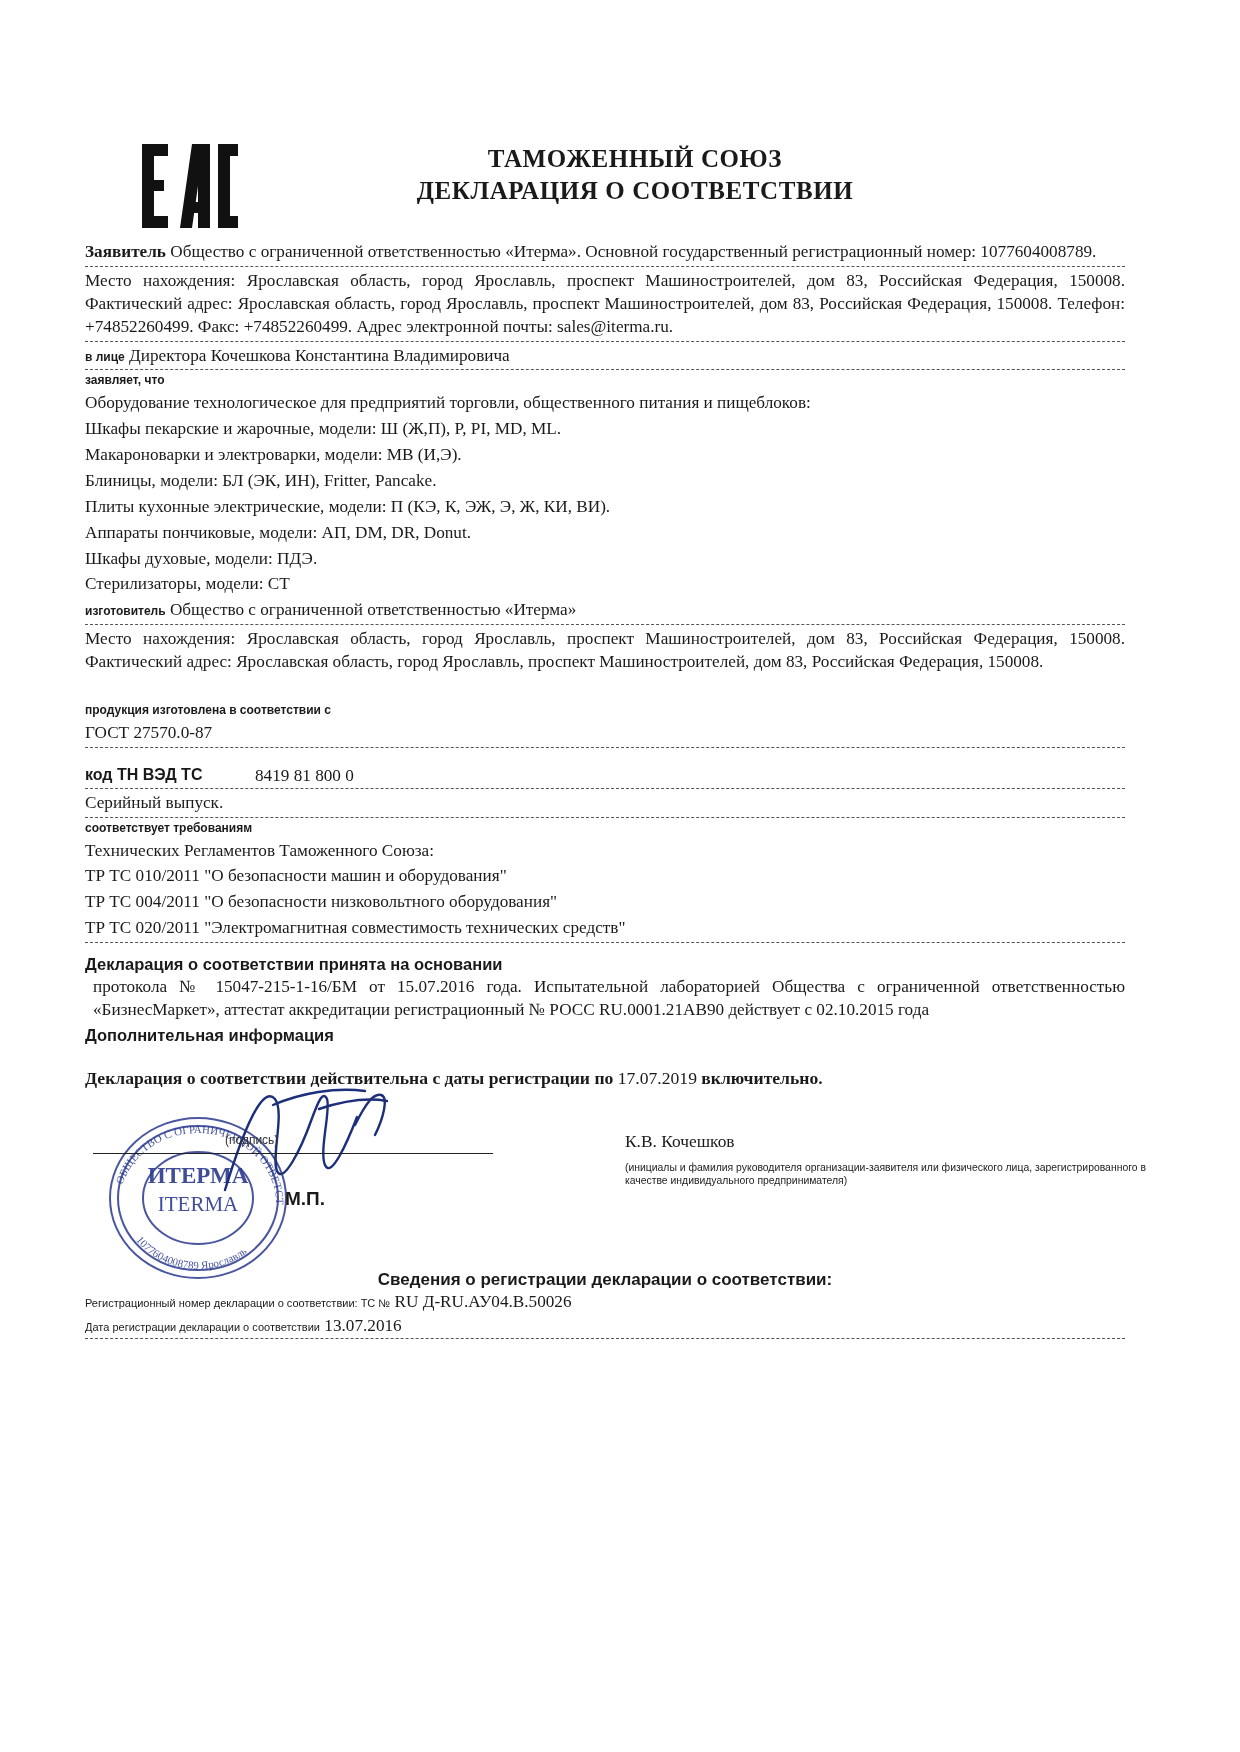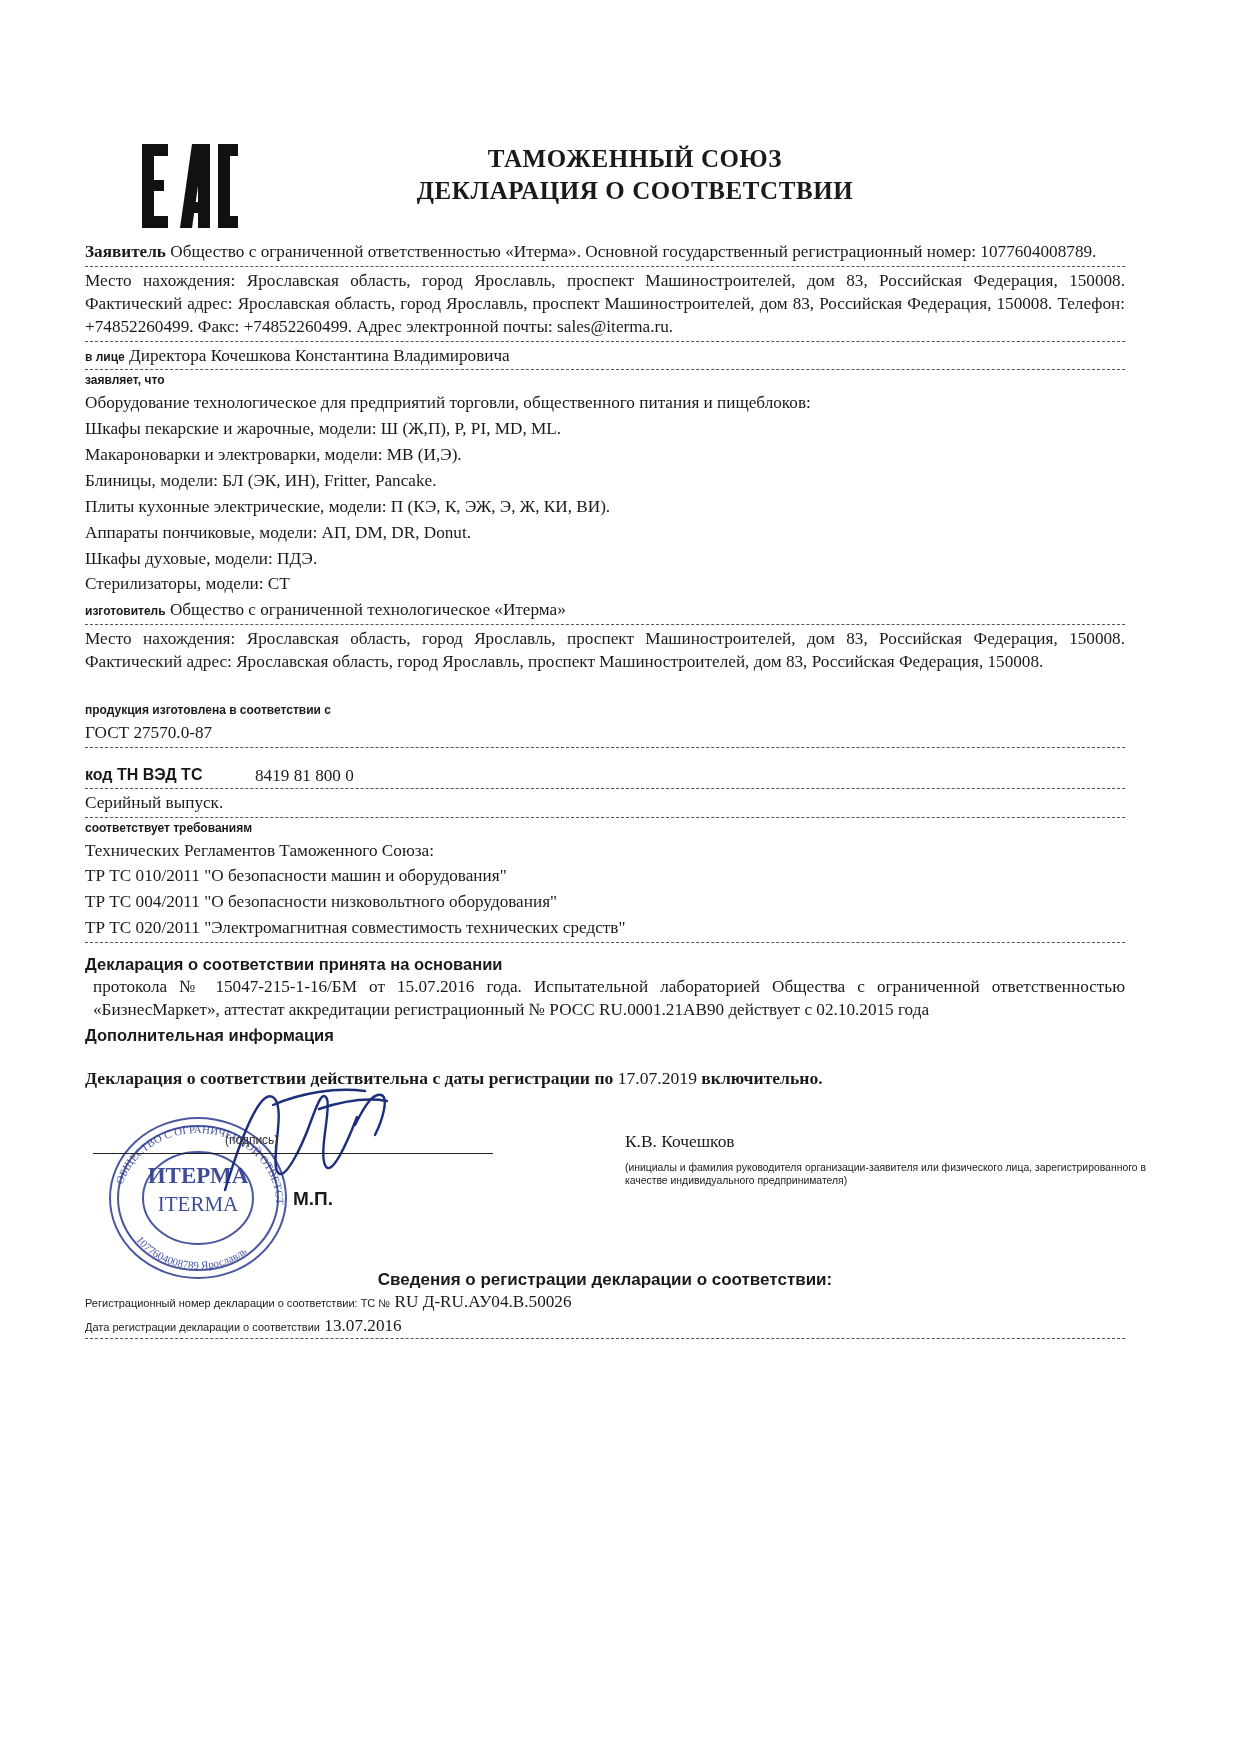--- a/index.html
+++ b/index.html
@@ -133,21 +133,21 @@
     left: 540px;
     top: 68px;
     width: 560px;
     font-family: "Liberation Sans", sans-serif;
     font-size: 10.4px;
     line-height: 1.3;
     color: #222;
   }
   .mp {
     position: absolute;
-    left: 208px;
+    left: 200px;
     top: 95px;
     font-family: "Liberation Sans", sans-serif;
     font-weight: bold;
     font-size: 19px;
   }
 
   
   .stamp {
     position: absolute;
     left: 10px;
@@ -235,21 +235,21 @@
     <div class="row">Шкафы пекарские и жарочные, модели: Ш (Ж,П), P, PI, MD, ML.</div>
     <div class="row">Макароноварки и электроварки, модели: МВ (И,Э).</div>
     <div class="row">Блиницы, модели: БЛ (ЭК, ИН), Fritter, Pancake.</div>
     <div class="row">Плиты кухонные электрические, модели: П (КЭ, К, ЭЖ, Э, Ж, КИ, ВИ).</div>
     <div class="row">Аппараты пончиковые, модели: АП, DM, DR, Donut.</div>
     <div class="row">Шкафы духовые, модели: ПДЭ.</div>
     <div class="row">Стерилизаторы, модели: СТ</div>
 
     <div class="row dashed">
       <span class="sans-b">изготовитель</span>
-      <span>Общество с ограниченной технологическое «Итерма»</span>
+      <span>Общество с ограниченной ответственностью «Итерма»</span>
     </div>
     <div class="row justify">Место нахождения: Ярославская область, город Ярославль, проспект Машиностроителей, дом 83, Российская Федерация, 150008. Фактический адрес: Ярославская область, город Ярославль, проспект Машиностроителей, дом 83, Российская Федерация, 150008.</div>
 
     <div class="gap-lg"></div>
 
     <div class="row sans-b">продукция изготовлена в соответствии с</div>
     <div class="row dashed">ГОСТ 27570.0-87</div>
 
     <div class="gap-md"></div>
 

